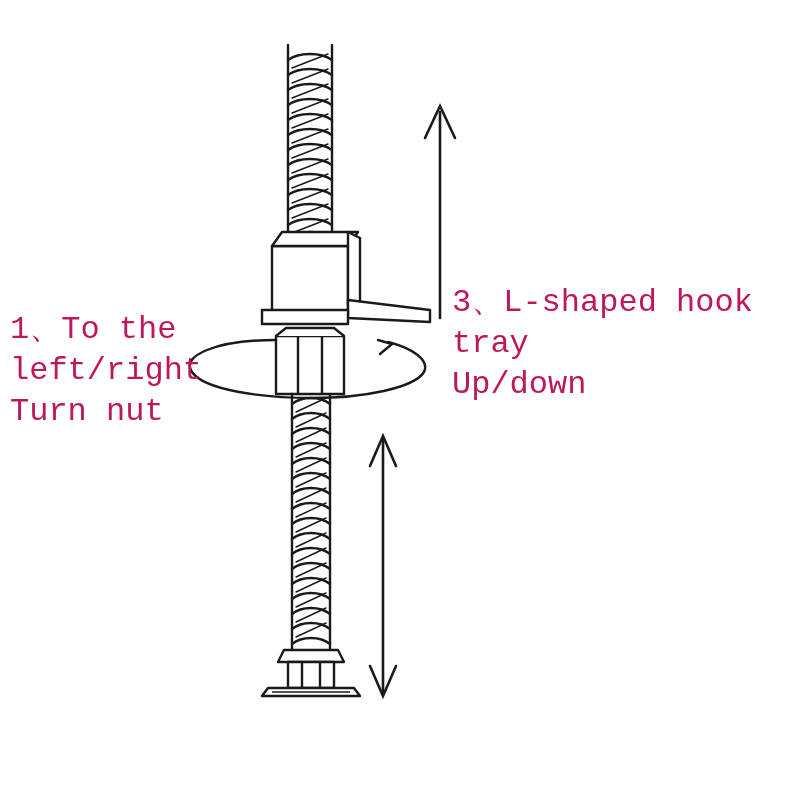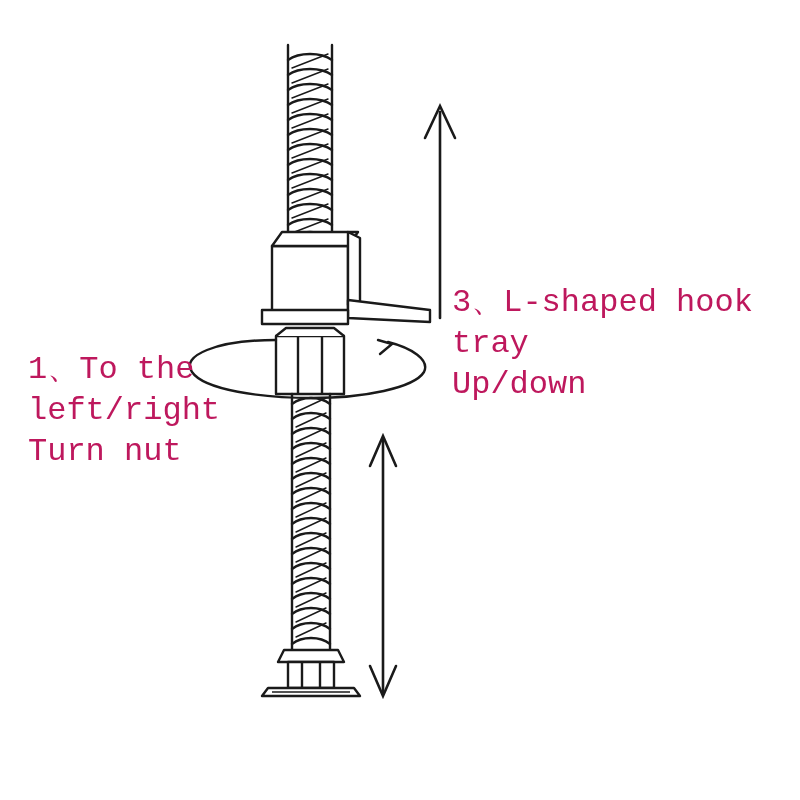--- a/index.html
+++ b/index.html
@@ -26,24 +26,23 @@
   }
   .anno {
     position: absolute;
     color: #be185d;
     font-size: 32px;
     line-height: 1.28;
     white-space: pre-wrap;
     font-family: Liberation Mono, monospace;
   }
   #anno-left {
-    left: 28px;
+    left: 10px;
     top: 310px;
     width: 250px;
-    margin-top: 40px;
   }
   #anno-right-3 {
     left: 452px;
     top: 283px;
     width: 340px;
   }
   #anno-right-2 {
     left: 404px;
     top: 512px;
     width: 396px;

